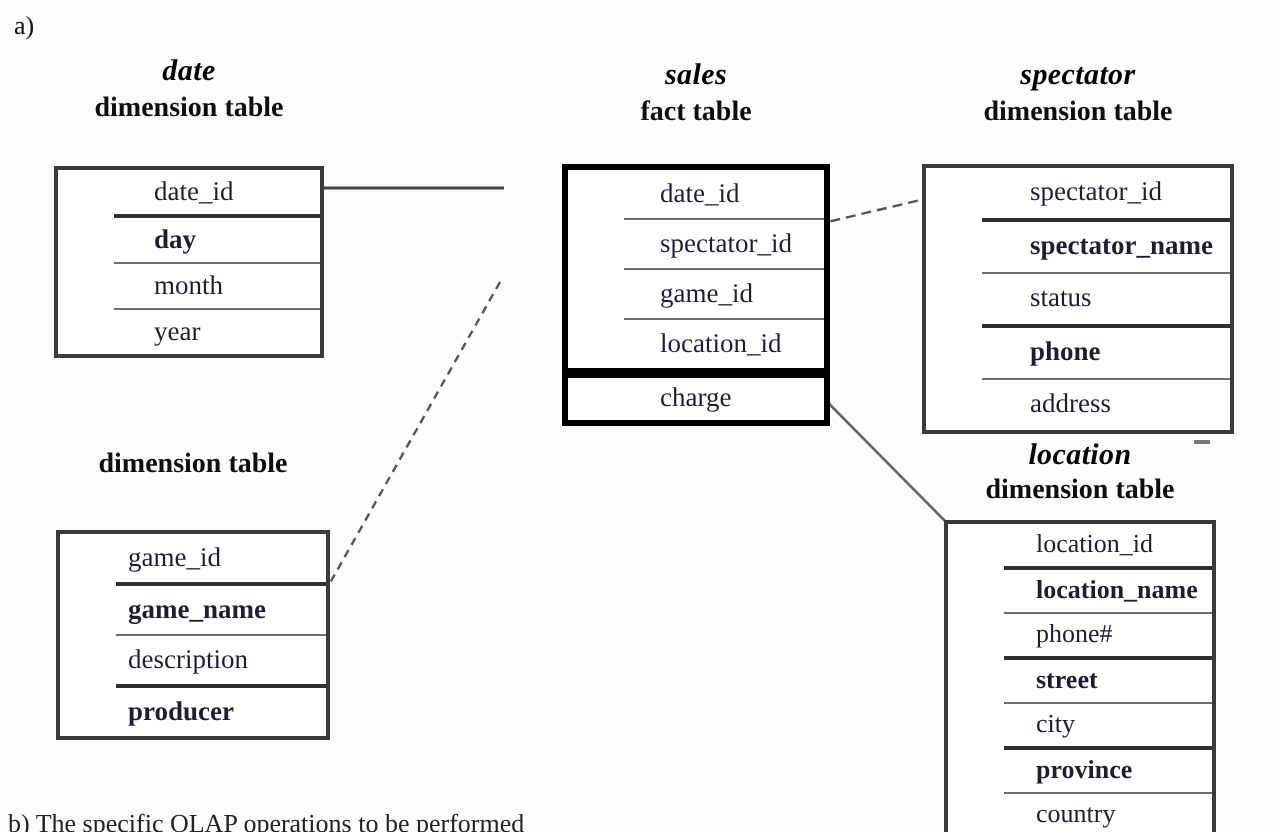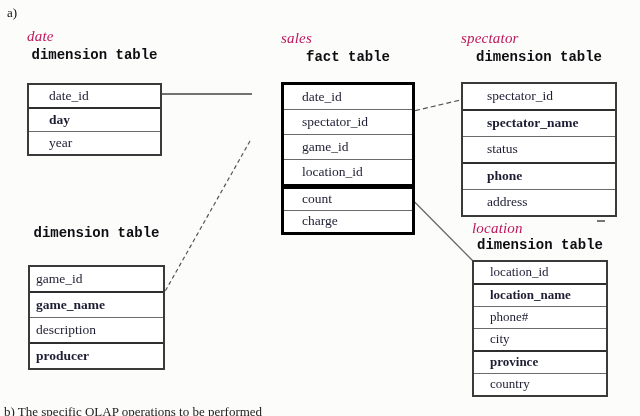--- a/index.html
+++ b/index.html
@@ -5,32 +5,32 @@
   html,body{margin:0;padding:0;}
   body{
     width:640px;height:416px;position:relative;overflow:hidden;
     background:#fcfcfa;
     font-family:"Liberation Serif","DejaVu Serif",serif;
     color:#1d1d33;
   }
   #lines{position:absolute;left:0;top:0;z-index:1;}
   .tgroup{position:absolute;z-index:2;}
   .tname{
-    font-style:italic;font-weight:normal;
-    font-size:15px;line-height:20px;color:#be185d;letter-spacing:.2px;
+    text-align:center;font-style:italic;font-weight:bold;
+    font-size:15px;line-height:20px;color:#000000;letter-spacing:.2px;
   }
   .ttype{
     text-align:center;font-weight:bold;
-    font-size:14px;line-height:18px;color:#0d0d12;font-family:Liberation Mono, monospace;
+    font-size:14px;line-height:18px;color:#0d0d12;
   }
   .tbox{
     background:#ffffff;border:2px solid #3a3a3a;box-sizing:border-box;
   }
   .row{
-    font-size:13.5px;white-space:nowrap;overflow:hidden;
+    font-size:13.5px;white-space:nowrap;overflow:hidden;margin-left:28px;
   }
   .row + .row{border-top:1px solid #6b6b6b;}
   .row.key-sep{border-top:2px solid #2e2e2e;font-weight:bold;}
   
   .g-date .row{height:22px;line-height:21px;padding-left:20px;}
   .g-spectator .row{height:25px;line-height:24px;padding-left:24px;}
   .g-game .row{height:24px;line-height:23px;padding-left:6px;}
   .g-location .row{height:21px;line-height:20px;padding-left:16px;font-size:13px;}
   .g-sales .keys .row{height:24px;line-height:23px;padding-left:18px;}
   .g-sales .measures .row{height:21px;line-height:20px;padding-left:18px;}
@@ -61,36 +61,36 @@
 
 <div class="fig-label">a)</div>
 <div class="dash-mark"></div>
 
 <div class="tgroup g-date" style="left:27px;top:26px;width:135px;">
   <div class="tname">date</div>
   <div class="ttype">dimension table</div>
   <div class="tbox" style="margin-top:19px;">
     <div class="row">date_id</div>
     <div class="row key-sep">day</div>
+    <div class="row">month</div>
     <div class="row">year</div>
   </div>
 </div>
 
 <div class="tgroup g-sales" style="left:249px;top:28px;width:134px;padding-left:32px;">
   <div class="tname">sales</div>
   <div class="ttype">fact table</div>
   <div class="tbox" style="margin-top:16px;">
     <div class="keys">
       <div class="row">date_id</div>
       <div class="row">spectator_id</div>
       <div class="row">game_id</div>
       <div class="row">location_id</div>
     </div>
     <div class="measures">
-      <div class="row">count</div>
       <div class="row">charge</div>
     </div>
   </div>
 </div>
 
 <div class="tgroup g-spectator" style="left:461px;top:28px;width:156px;">
   <div class="tname">spectator</div>
   <div class="ttype">dimension table</div>
   <div class="tbox" style="margin-top:16px;">
     <div class="row">spectator_id</div>
@@ -111,19 +111,20 @@
   </div>
 </div>
 
 <div class="tgroup g-location" style="left:472px;top:219px;width:136px;">
   <div class="tname" style="line-height:18px;">location</div>
   <div class="ttype" style="line-height:17px;">dimension table</div>
   <div class="tbox" style="margin-top:6px;">
     <div class="row">location_id</div>
     <div class="row key-sep">location_name</div>
     <div class="row">phone#</div>
+    <div class="row key-sep">street</div>
     <div class="row">city</div>
     <div class="row key-sep">province</div>
     <div class="row">country</div>
   </div>
 </div>
 
 <div class="caption">b) The specific OLAP operations to be performed</div>
 
 </body></html>

